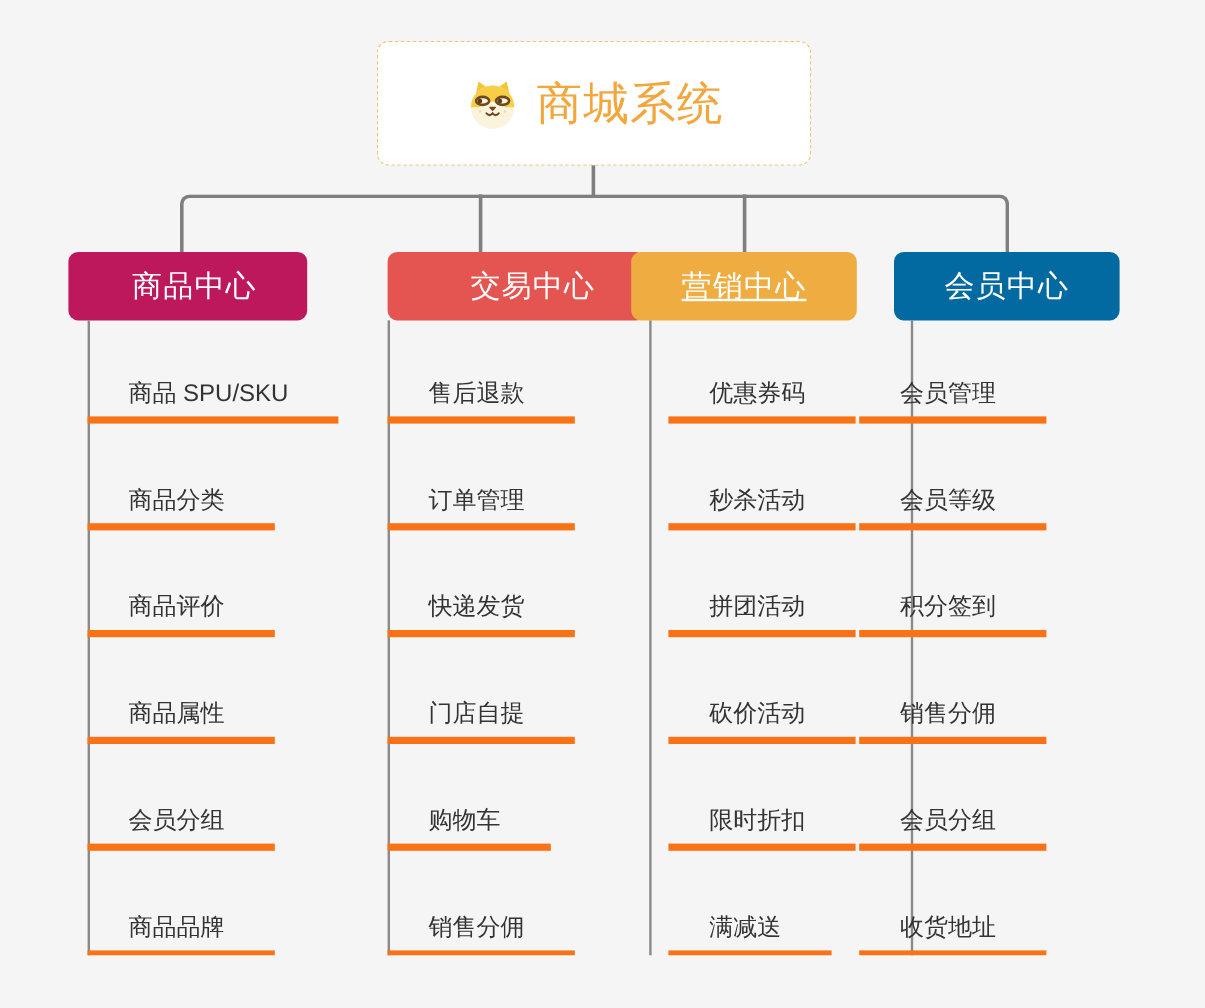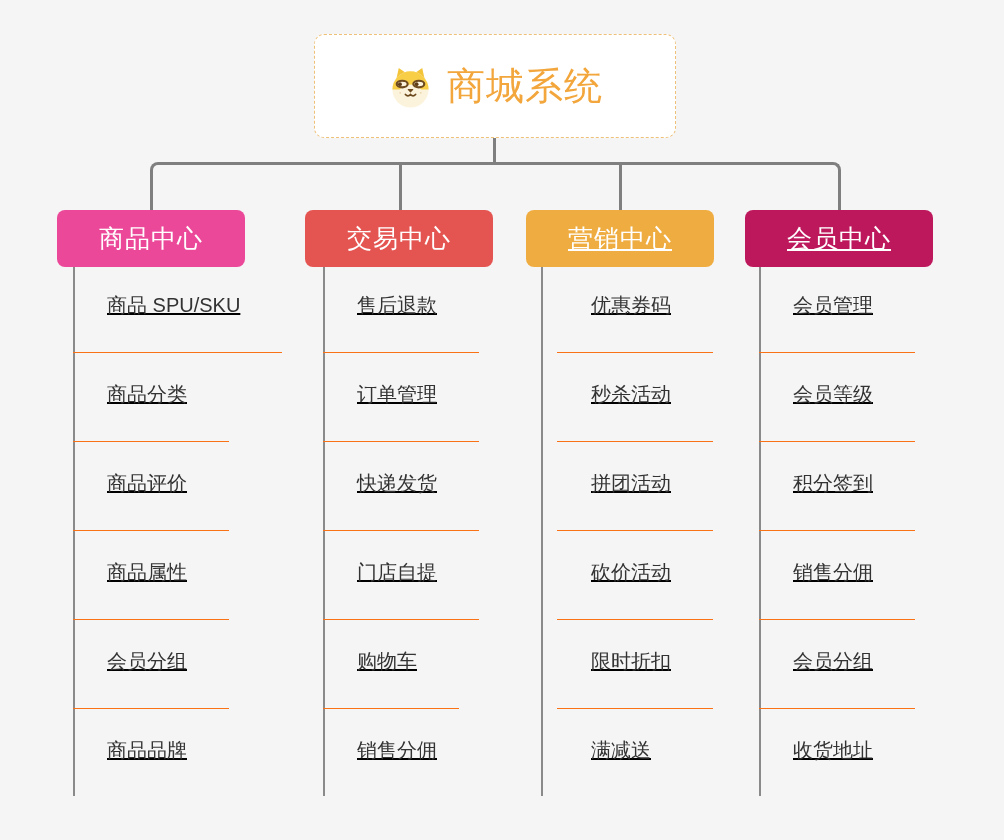--- a/index.html
+++ b/index.html
@@ -60,21 +60,21 @@
     border-radius:8px;
     display:flex;
     align-items:center;
     justify-content:center;
     color:#ffffff;
     font-size:25px;
     letter-spacing:1px;
     white-space:nowrap;
   }
   .col1 .branch-header{left:57px;}
-  .col2 .branch-header{left:305px;}
+  .col2 .branch-header{left:323px;padding-left:27px;}
   .col3 .branch-header{left:526px;text-decoration:underline;}
   .col4 .branch-header{left:745px;}
 
   
   .trunk{
     position:absolute;
     top:267px;
     width:2px; height:533px;
     background:#8a8a8a;
   }
@@ -85,30 +85,29 @@
 
   .items{
     position:absolute;
     top:264px;
     list-style:none;
     margin:0; padding:0;
   }
   .col1 .items{left:73px;}
   .col2 .items{left:323px;}
   .col3 .items{left:557px;}
-  .col4 .items{left:759px;}
+  .col4 .items{left:716px;}
 
   .items li{
     height:89px;
     box-sizing:border-box;
     display:flex;
-    align-items:center;
+    align-items:flex-end;
     width:fit-content;
-    border-bottom:1px solid #f97316;
-    text-decoration:underline;
+    border-bottom:6px solid #f97316;
   }
   .items li span{
     padding:0 42px 6px 34px;
     font-size:20px;
     color:#333333;
     white-space:nowrap;
   }
 </style>
 </head>
 <body>
@@ -135,21 +134,21 @@
         <path d="M21.6 24.6 h4.8 a0.5 0.5 0 0 1 0.4 0.8 l-2.4 2.6 a0.6 0.6 0 0 1 -0.8 0 l-2.4 -2.6 a0.5 0.5 0 0 1 0.4 -0.8 Z" fill="#6e4a1f"></path>
         <path d="M18.8 30.2 q2.6 3 5.2 0 q2.6 3 5.2 0" fill="none" stroke="#6e4a1f" stroke-width="1.8" stroke-linecap="round"></path>
         <circle cx="13.5" cy="28.5" r="1" fill="#e9d6ae"></circle>
         <circle cx="34.5" cy="28.5" r="1" fill="#e9d6ae"></circle>
       </svg>
     </span>
     <span class="root-title">商城系统</span>
   </div>
 
   <div class="col1">
-    <div class="branch-header" style="background: #ec4899;">
+    <div class="branch-header" style="background: #be185d; padding-left: 11px;">
       <span>商品中心</span>
     </div>
     <div class="trunk"></div>
     <ul class="items">
       <li>
           <span>商品 SPU/SKU</span>
         </li>
       <li>
           <span>商品分类</span>
         </li>
@@ -216,21 +215,21 @@
       <li>
           <span>限时折扣</span>
         </li>
       <li>
           <span>满减送</span>
         </li>
     </ul>
   </div>
 
   <div class="col4">
-    <div class="branch-header" style="background: #be185d; text-decoration: underline;">
+    <div class="branch-header" style="background: #0369a1;">
       <span>会员中心</span>
     </div>
     <div class="trunk"></div>
     <ul class="items">
       <li>
           <span>会员管理</span>
         </li>
       <li>
           <span>会员等级</span>
         </li>

